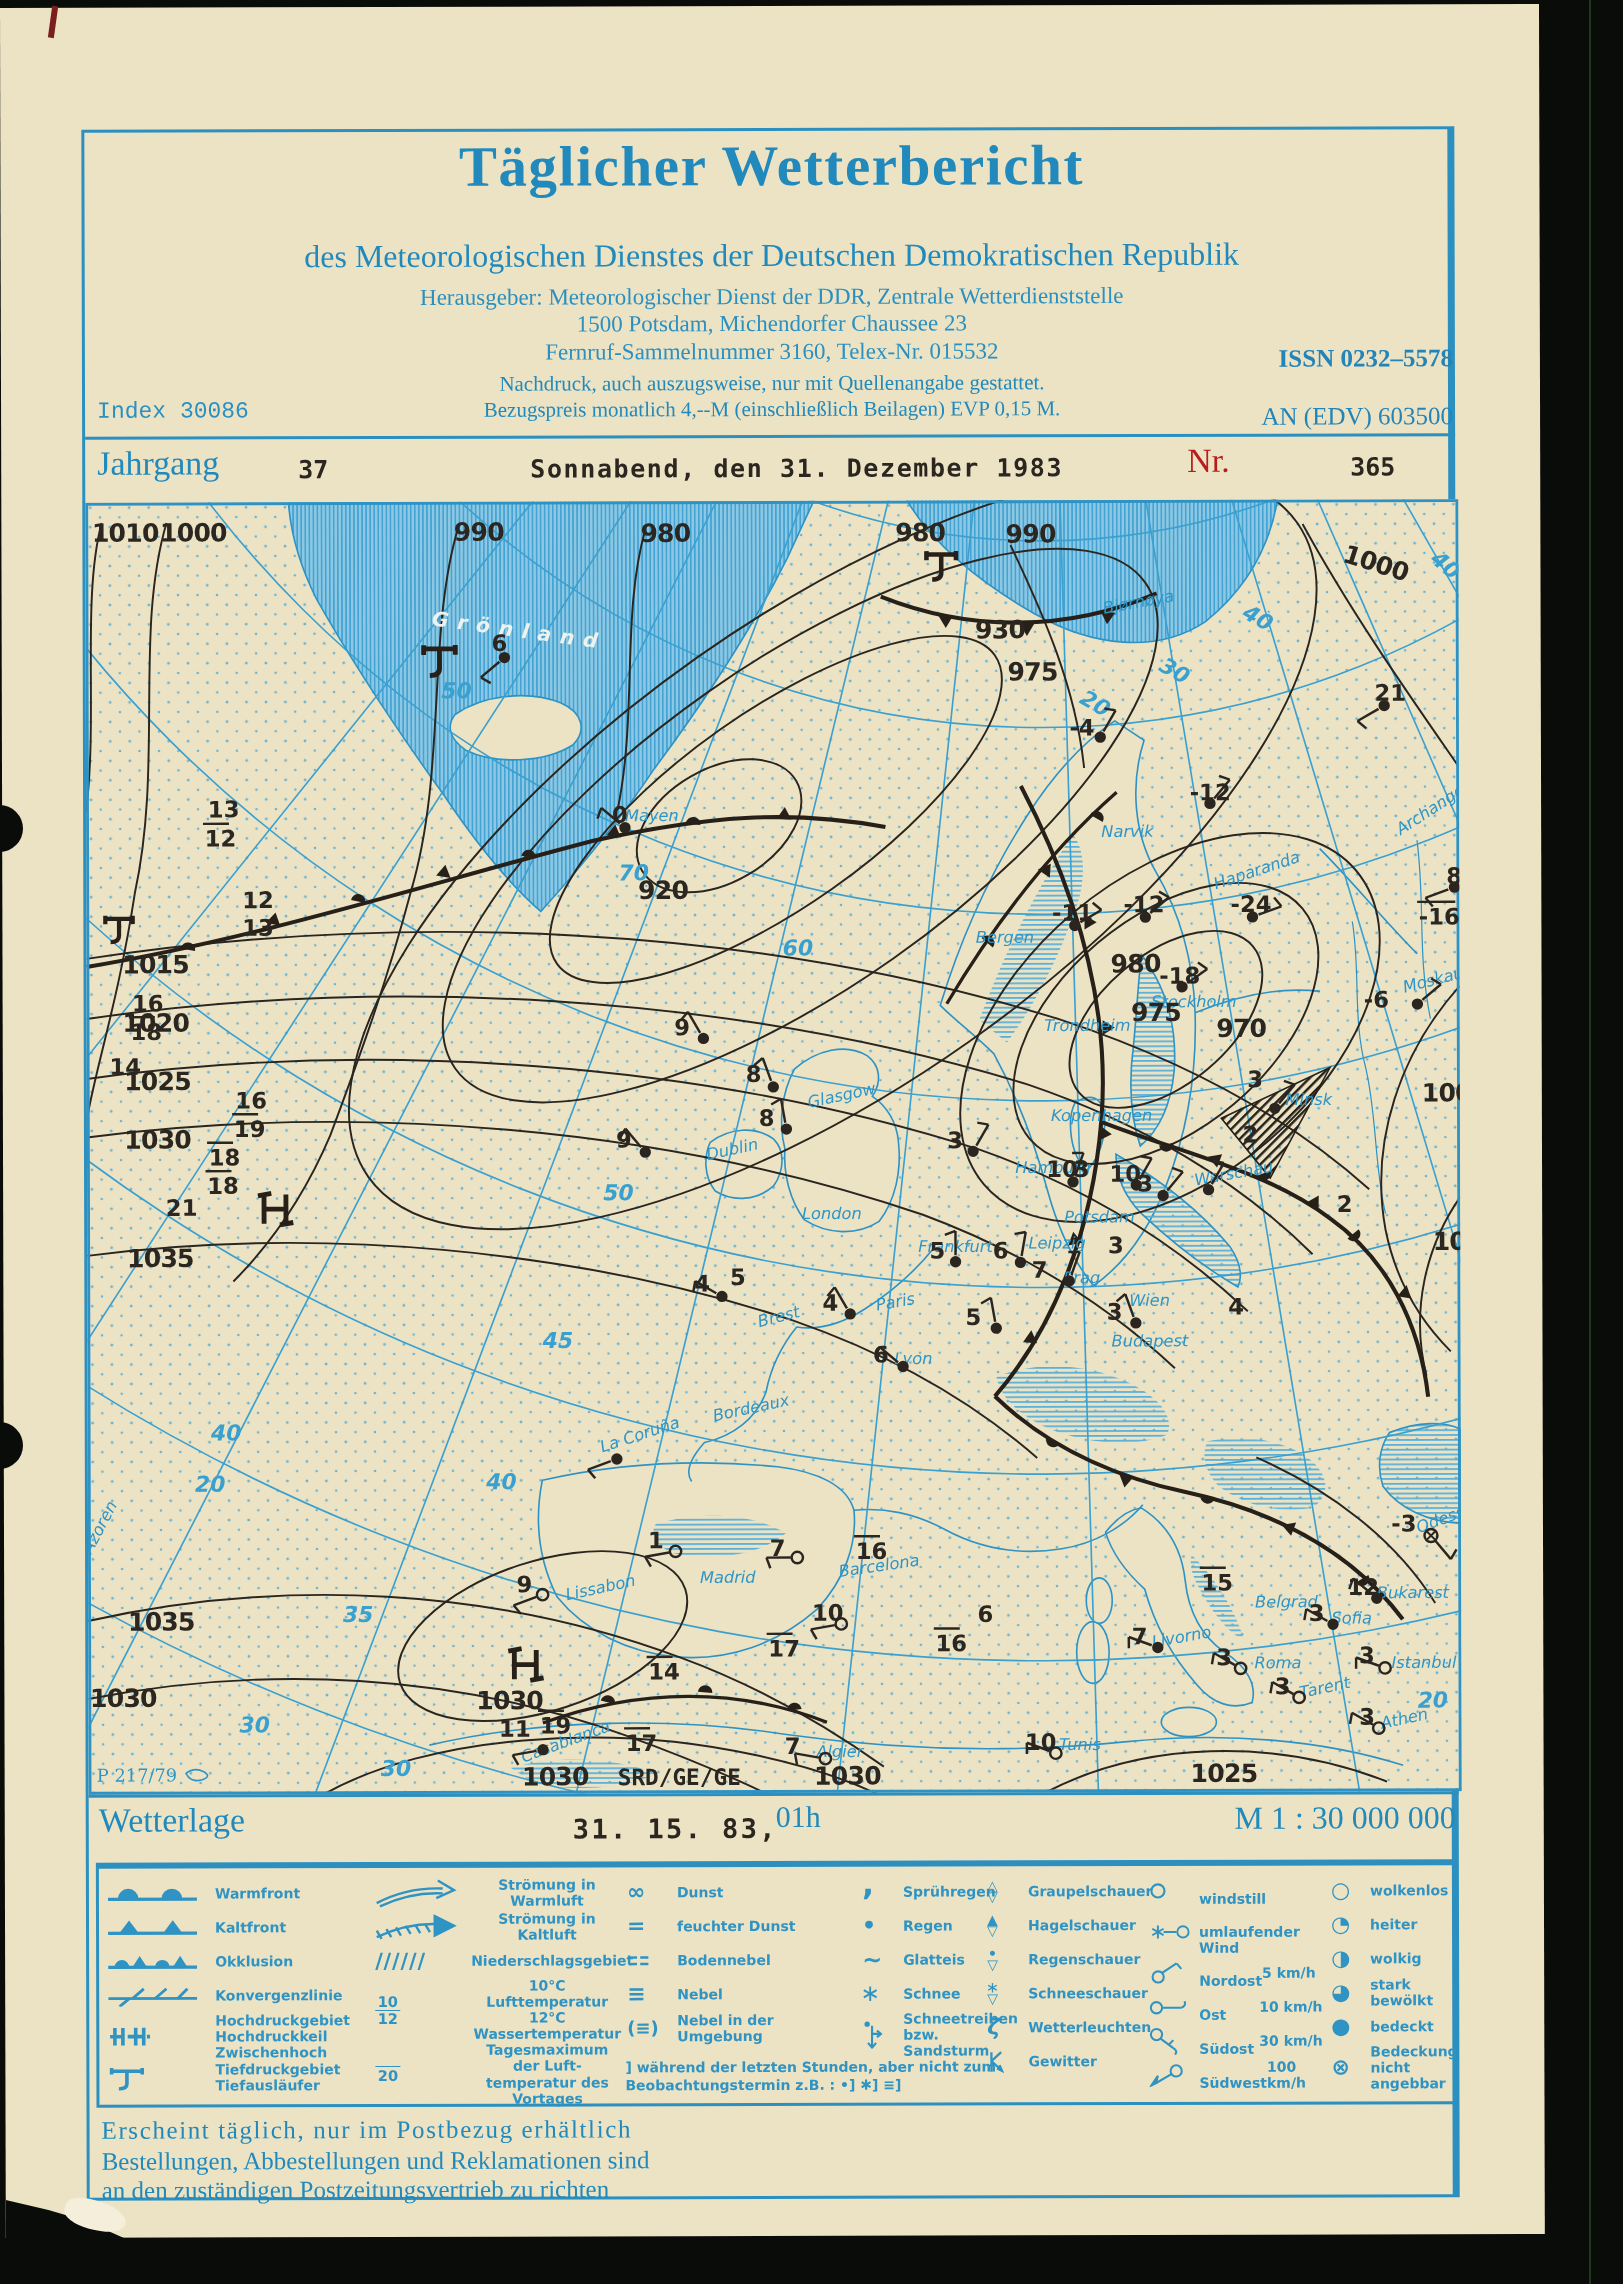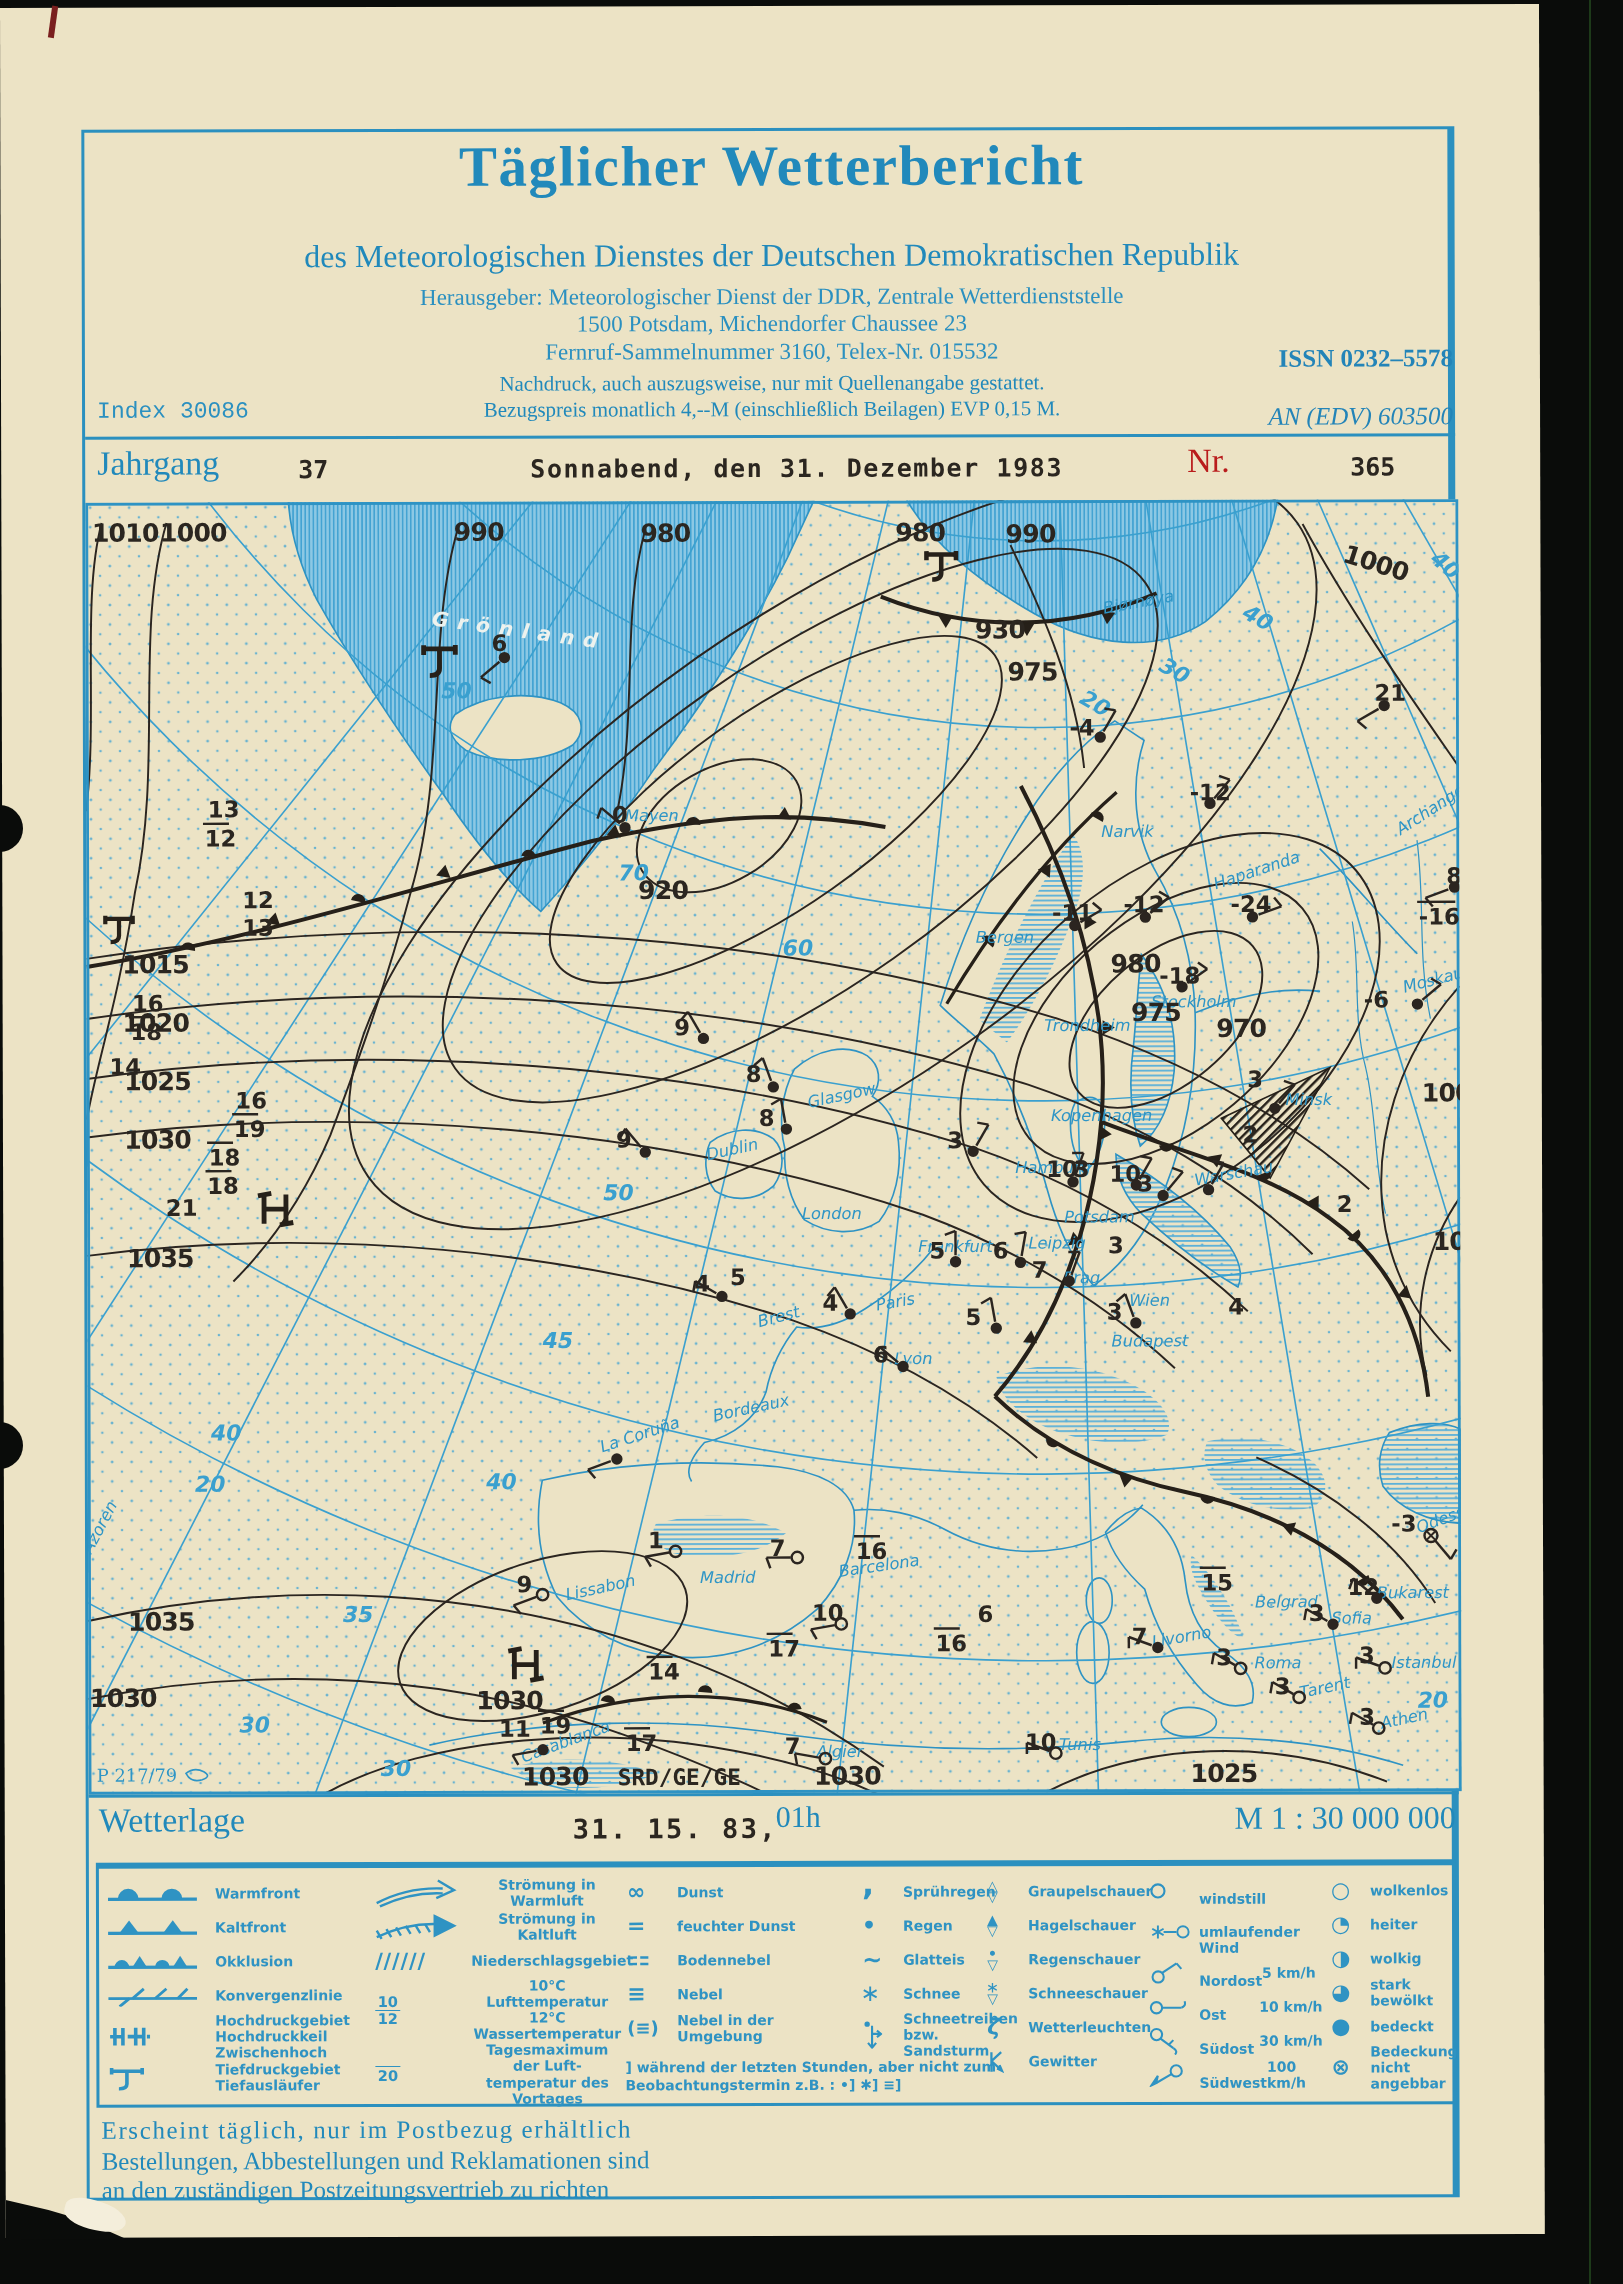--- a/index.html
+++ b/index.html
@@ -13,21 +13,21 @@
   .rule{position:absolute;left:84px;width:1370px;height:3.2px;background:#2b90bf;}
   
   .ctr{position:absolute;left:81px;width:1380px;text-align:center;color:#2189bb;}
   #title{top:127px;font-size:57px;font-weight:bold;letter-spacing:1.6px;}
   #subtitle{top:231px;font-size:32px;}
   .publine{font-size:23px;color:#2b90c0;}
   #pub1{top:278px;} #pub2{top:305px;} #pub3{top:333px;}
   #notice1{top:365px;font-size:21px;} #notice2{top:391px;font-size:21px;}
   #index{position:absolute;left:96px;top:391px;font-size:23px;color:#2b90c0;font-family:Liberation Mono, monospace;}
   #issn,#anedv{position:absolute;left:1088px;width:364px;text-align:right;color:#2384b8;font-size:25px;}
-  #issn{top:340px;font-weight:bold;} #anedv{top:398px;font-style:italic;}
+  #issn{top:340px;font-weight:bold;} #anedv{top:398px;}
   .mono{font-family:"DejaVu Sans Mono",monospace;font-weight:bold;color:#2b2620;}
   #jahrgang{position:absolute;left:96px;top:437px;font-size:34px;color:#2189bb;}
   #jgval{position:absolute;left:297px;top:448px;font-size:25px;}
   #datebar{position:absolute;left:487px;top:448px;width:617px;text-align:center;font-size:25px;letter-spacing:1.6px;}
   #nrlbl{position:absolute;left:1186px;top:437px;font-size:34px;color:#b91c1c;}
   #nrval{position:absolute;left:1349px;top:448px;font-size:25px;}
   
   #map{position:absolute;left:84px;top:495px;width:1373px;height:1292px;}
   text.city{fill:#2e95c6;font:italic 20px "DejaVu Sans",sans-serif;}
   text.city.wh{fill:#edf2ee;font:italic bold 25px "DejaVu Sans",sans-serif;letter-spacing:11px;}

